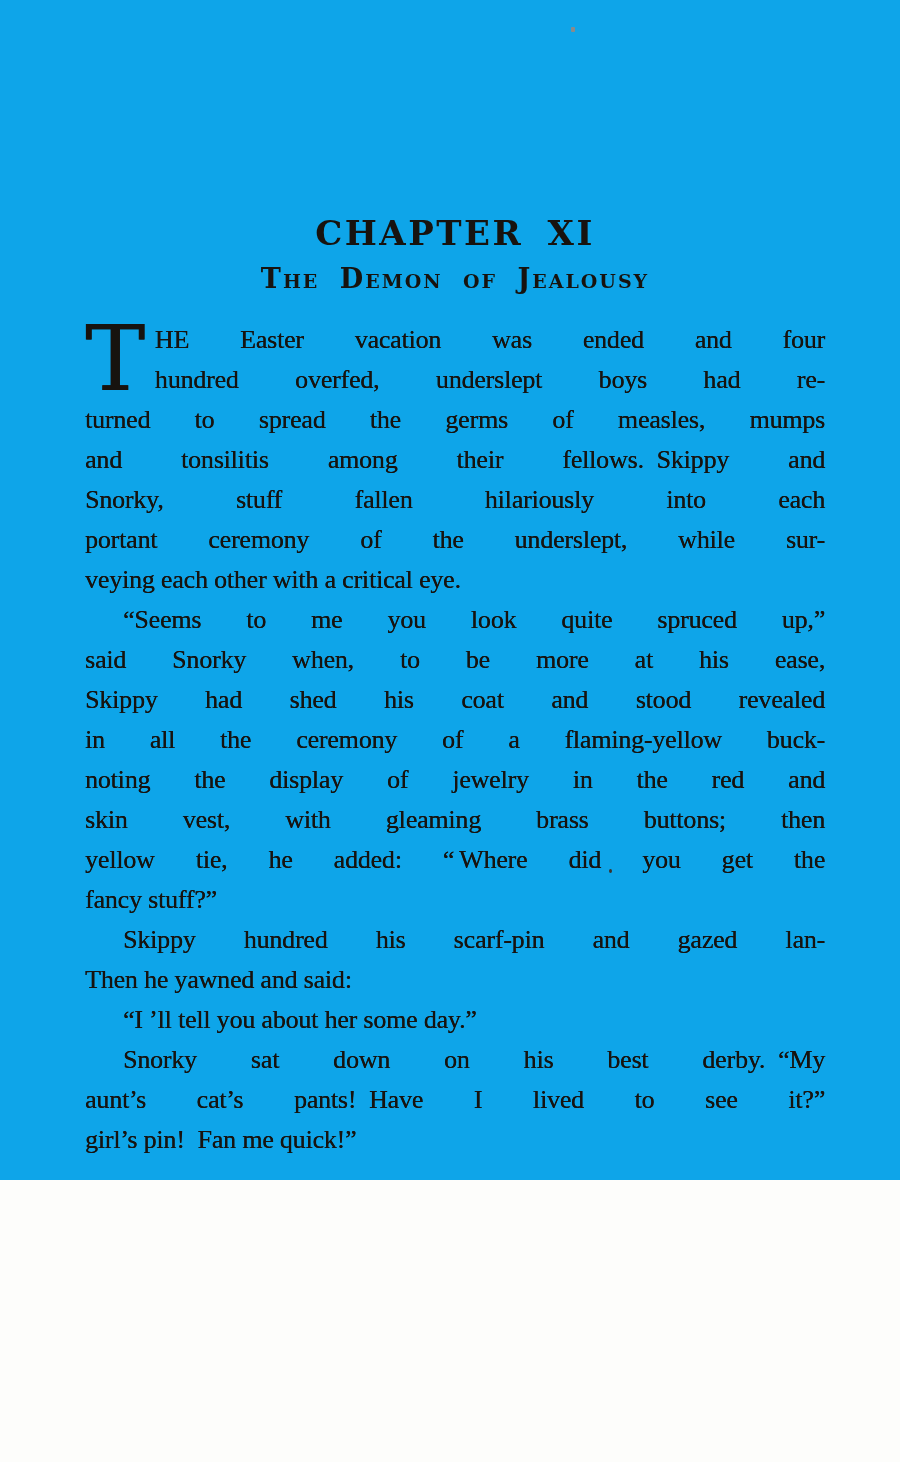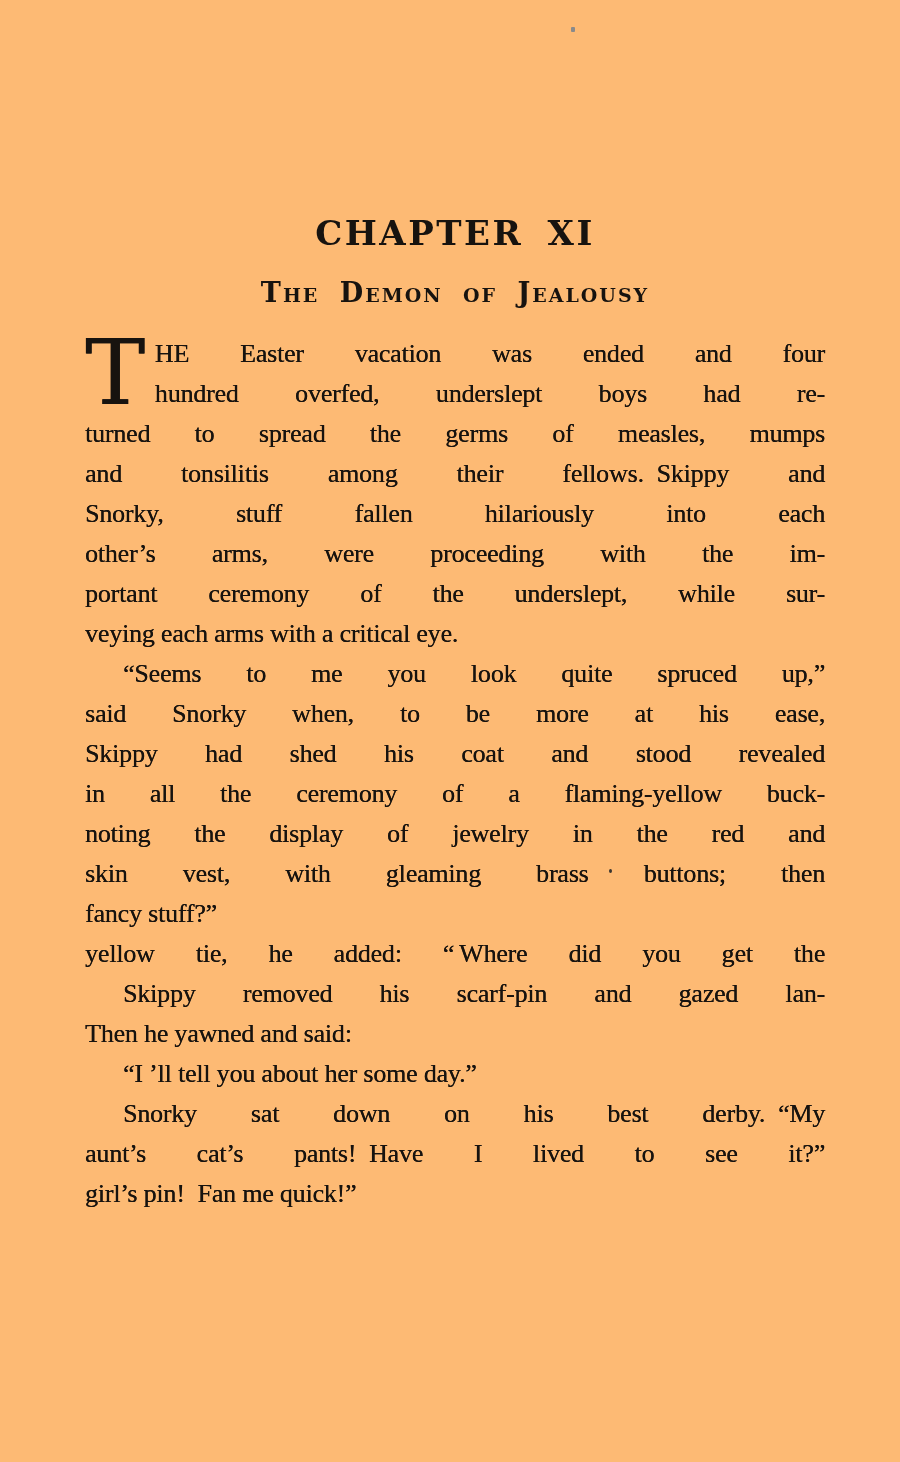--- a/index.html
+++ b/index.html
@@ -5,22 +5,22 @@
   html, body {
     margin: 0;
     padding: 0;
     width: 900px;
     height: 1462px;
     background: #fdfdfb;
   }
   .page {
     position: relative;
     width: 900px;
-    height: 1462px;
-    background: #fdba74;
+    height: 1180px;
+    background: #0ea5e9;
     color: #17130f;
     font-family: "DejaVu Serif", "Liberation Serif", serif;
     overflow: hidden;
   }
   .speck {
     position: absolute;
     left: 571px;
     top: 27px;
     width: 4px;
     height: 5px;
@@ -45,21 +45,21 @@
   .chapter-heading {
     font-size: 34px;
     line-height: 38px;
     font-weight: bold;
     text-align: center;
     letter-spacing: 2.5px;
     word-spacing: 10px;
     margin: 0;
   }
   .chapter-subtitle {
-    margin-top: 26px;
+    margin-top: 12px;
     font-size: 27px;
     line-height: 30px;
     font-weight: bold;
     font-variant: small-caps;
     text-align: center;
     letter-spacing: 2px;
     word-spacing: 9px;
   }
   .body-text {
     margin-top: 26px;
@@ -113,38 +113,37 @@
 
     <div class="body-text">
 
       <div class="para">
         <span class="dropcap">T</span>
         <div class="ln">HE Easter vacation was ended and four</div>
         <div class="ln">hundred overfed, underslept boys had re-</div>
         <div class="ln">turned to spread the germs of measles, mumps</div>
         <div class="ln">and tonsilitis among their fellows. Skippy and</div>
         <div class="ln">Snorky, stuff fallen hilariously into each</div>
-        <div class="ln">other’s arms, were proceeding with the im-</div>
         <div class="ln">portant ceremony of the underslept, while sur-</div>
-        <div class="ln last">veying each arms with a critical eye.</div>
+        <div class="ln last">veying each other with a critical eye.</div>
       </div>
 
       <div class="para">
         <div class="ln indent">“Seems to me you look quite spruced up,”</div>
         <div class="ln">said Snorky when, to be more at his ease,</div>
         <div class="ln">Skippy had shed his coat and stood revealed</div>
         <div class="ln">in all the ceremony of a flaming-yellow buck-</div>
         <div class="ln">noting the display of jewelry in the red and</div>
         <div class="ln">skin vest, with gleaming brass buttons; then</div>
+        <div class="ln">yellow tie, he added: “ Where did you get the</div>
         <div class="ln last">fancy stuff?”</div>
-        <div class="ln">yellow tie, he added: “ Where did you get the</div>
       </div>
 
       <div class="para">
-        <div class="ln indent">Skippy removed his scarf-pin and gazed lan-</div>
+        <div class="ln indent">Skippy hundred his scarf-pin and gazed lan-</div>
         <div class="ln last">Then he yawned and said:</div>
       </div>
 
       <div class="para">
         <div class="ln last indent">“I ’ll tell you about her some day.”</div>
       </div>
 
       <div class="para">
         <div class="ln indent">Snorky sat down on his best derby. “My</div>
         <div class="ln">aunt’s cat’s pants! Have I lived to see it?”</div>

